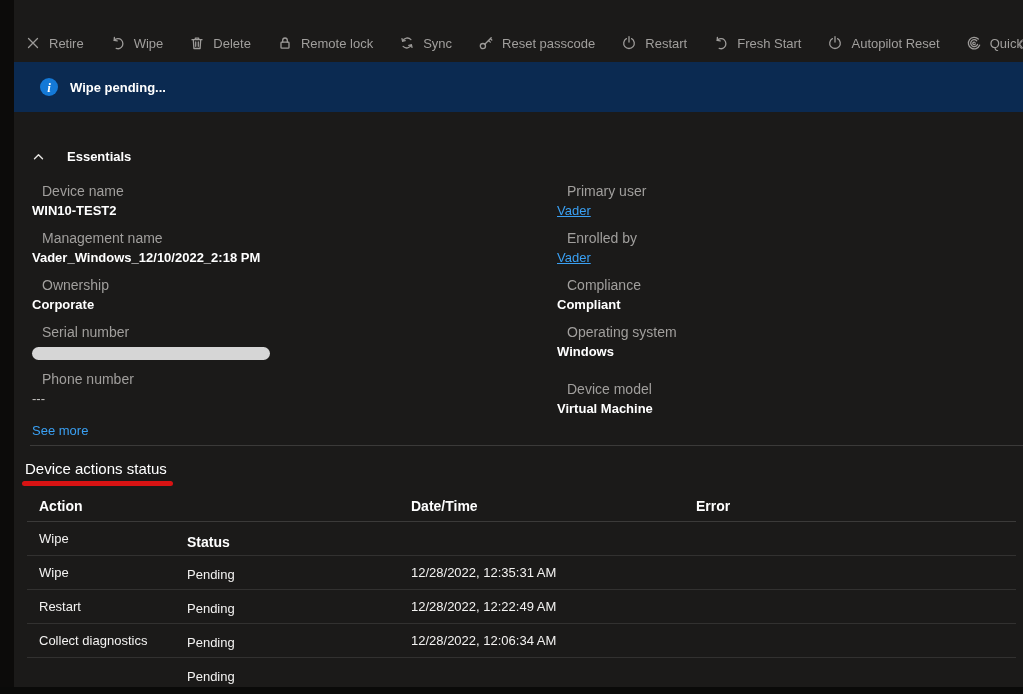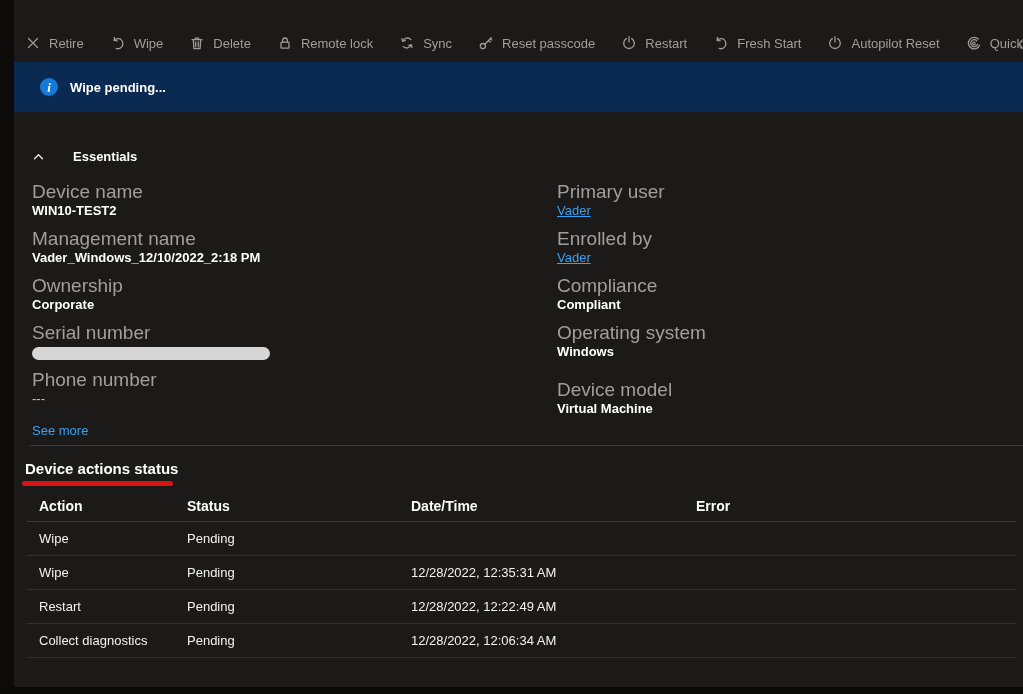--- a/index.html
+++ b/index.html
@@ -31,44 +31,44 @@
   }
   .info-icon {
     width:18px; height:18px; border-radius:50%; background:#1479d7; color:#fff;
     display:flex; align-items:center; justify-content:center;
     font-family:"Liberation Serif", serif; font-style:italic; font-weight:bold; font-size:13px;
     flex:0 0 auto; line-height:1;
   }
   .banner-text { font-size:13px; font-weight:bold; color:#fff; }
 
   
-  .ess-header { position:absolute; top:149px; left:32px; display:flex; align-items:center; gap:28px; cursor:pointer; }
+  .ess-header { position:absolute; top:149px; left:32px; display:flex; align-items:center; gap:22px; cursor:pointer; }
   .ess-header svg { stroke:#e8e6e3; fill:none; stroke-width:1.4; stroke-linecap:round; stroke-linejoin:round; }
   .ess-title { font-size:13px; font-weight:bold; color:#fff; }
 
   .field { position:absolute; }
-  .flabel { font-size:19px; color:#a19f9d; line-height:19px; }
+  .flabel { font-size:14px; color:#a19f9d; line-height:19px;margin-left:10px; }
   .fvalue { font-size:13px; font-weight:bold; color:#fff; line-height:20px; }
   .fvalue.plain { font-weight:normal; color:#c8c6c4; }
   a.fvalue.link { font-weight:normal; color:#3aa0f3; text-decoration:underline; cursor:pointer; display:inline-block; }
   .redact-pill { margin-top:5px; width:238px; height:13px; border-radius:7px; background:#d6d6d6; }
 
   .see-more { position:absolute; top:423px; left:32px; font-size:13px; color:#3aa0f3; cursor:pointer; }
   .ess-divider { position:absolute; top:445px; left:30px; right:0; height:1px; background:#3b3a39; }
 
   
-  .section-title { position:absolute; top:460px; left:25px; font-size:15px; color:#fff;font-weight:bold; }
+  .section-title { position:absolute; top:460px; left:25px; font-size:15px; color:#fff; }
   .red-underline { position:absolute; top:481px; left:22px; width:151px; height:5px; border-radius:3px; background:#d81313; }
 
   .table { position:absolute; top:495px; left:27px; right:7px; }
   .thead { position:relative; height:27px; border-bottom:1px solid #3b3a39; }
   .th { position:absolute; top:3px; font-size:14px; font-weight:bold; color:#fff; }
   .trow { position:relative; height:34px; border-bottom:1px solid #323130; }
   .td { position:absolute; top:9px; font-size:13px; color:#f3f2f1; }
-  .col-action { left:12px; } .col-status { left:160px; } .col-datetime { left:384px; } .col-error { left:669px; }
+  .col-action { left:12px; } .col-status { left:160px;margin-top:36px; } .col-datetime { left:384px; } .col-error { left:669px; }
 </style>
 </head>
 <body>
 
 <div class="left-strip"></div>
 <div class="bottom-strip"></div>
 
 <div class="toolbar">
   <div class="tb-item">
     <svg width="16" height="16" viewBox="0 0 16 16">

